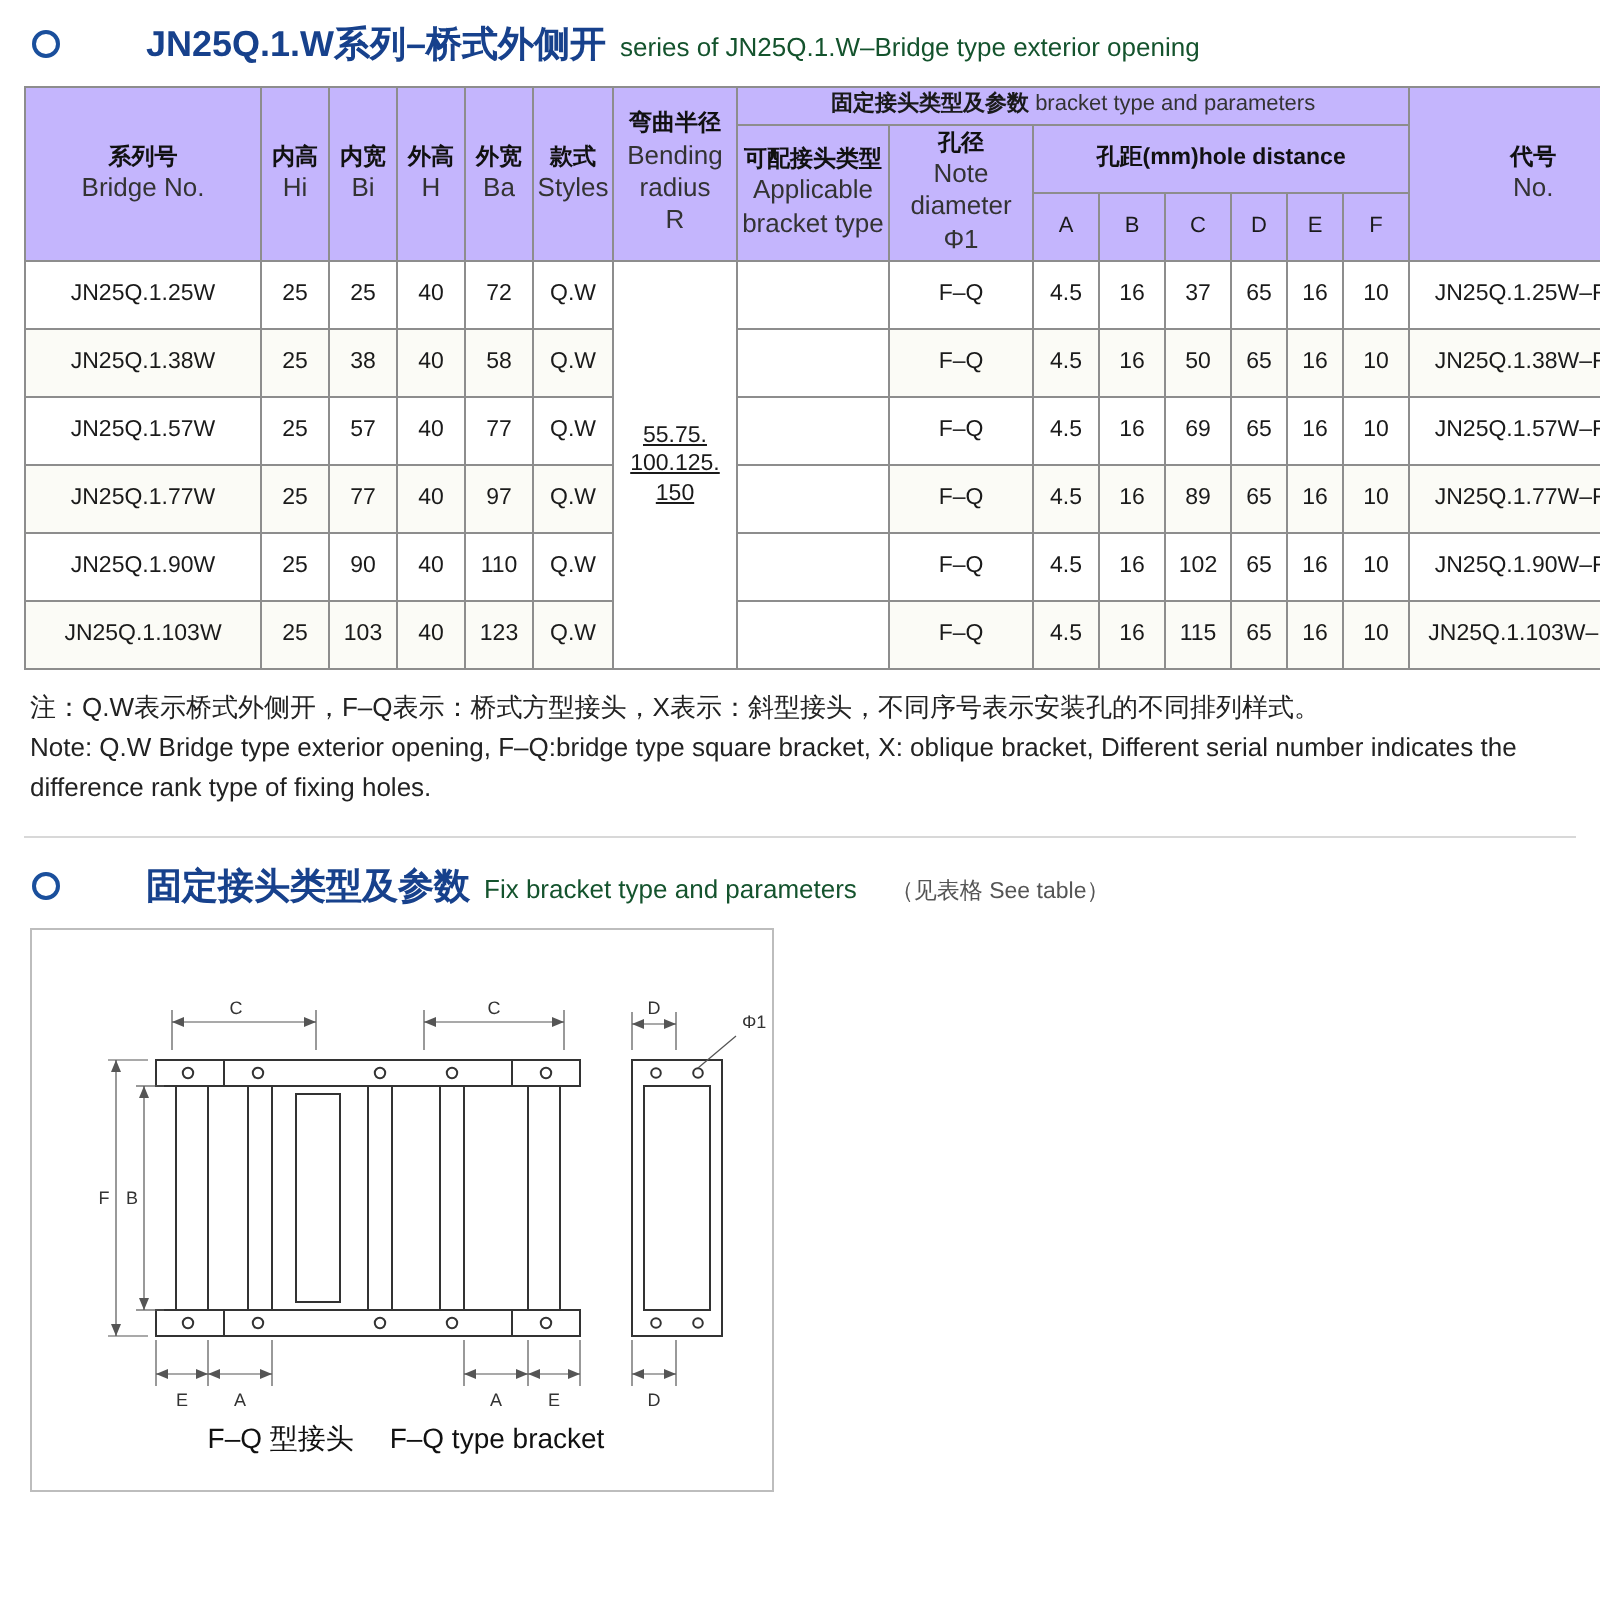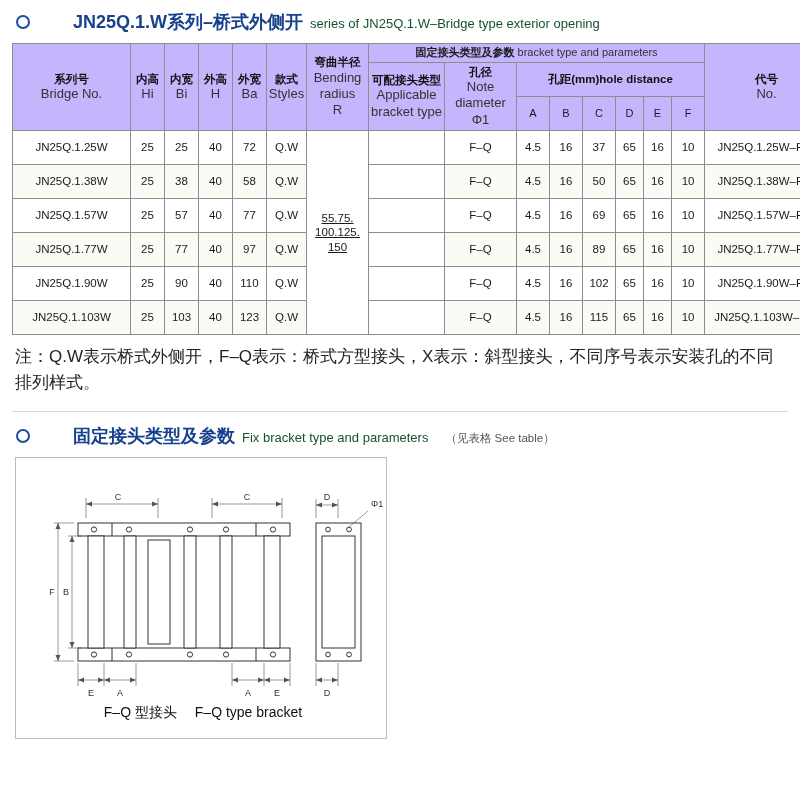--- a/index.html
+++ b/index.html
@@ -92,21 +92,21 @@
     background: #ffffff !important;
     font-size: 11px;
     line-height: 1.35;
     text-decoration: underline;
   }
   td.blankcol { background: #ffffff !important; }
 
   
   .notes {
     margin-top: 9px;
-    font-size: 17px;
+    font-size: 13px;
     line-height: 1.55;
     color: #222;
     padding-left: 3px;
     width: 770px;
   }
 
   
   .divider {
     border: none;
     border-top: 1px solid #d8d8d8;
@@ -329,20 +329,21 @@
         <td>65</td>
         <td>16</td>
         <td>10</td>
         <td class="code">JN25Q.1.103W–FJT</td>
       </tr>
     </tbody>
   </table>
 
   <div class="notes">
     <div>注：Q.W表示桥式外侧开，F–Q表示：桥式方型接头，X表示：斜型接头，不同序号表示安装孔的不同排列样式。</div>
+    <div>Note: Q.W Bridge type exterior opening, F–Q:bridge type square bracket, X: oblique bracket, Different serial number indicates the difference rank type of fixing holes.</div>
   </div>
 
   <hr class="divider">
 
   <div class="sec-head">
     <span class="sec-bullet"></span>
     <span class="sec-title-cn">固定接头类型及参数</span>
     <span class="sec-title-en">Fix bracket type and parameters</span>
     <span class="sec-note-paren">（见表格 See table）</span>
   </div>

